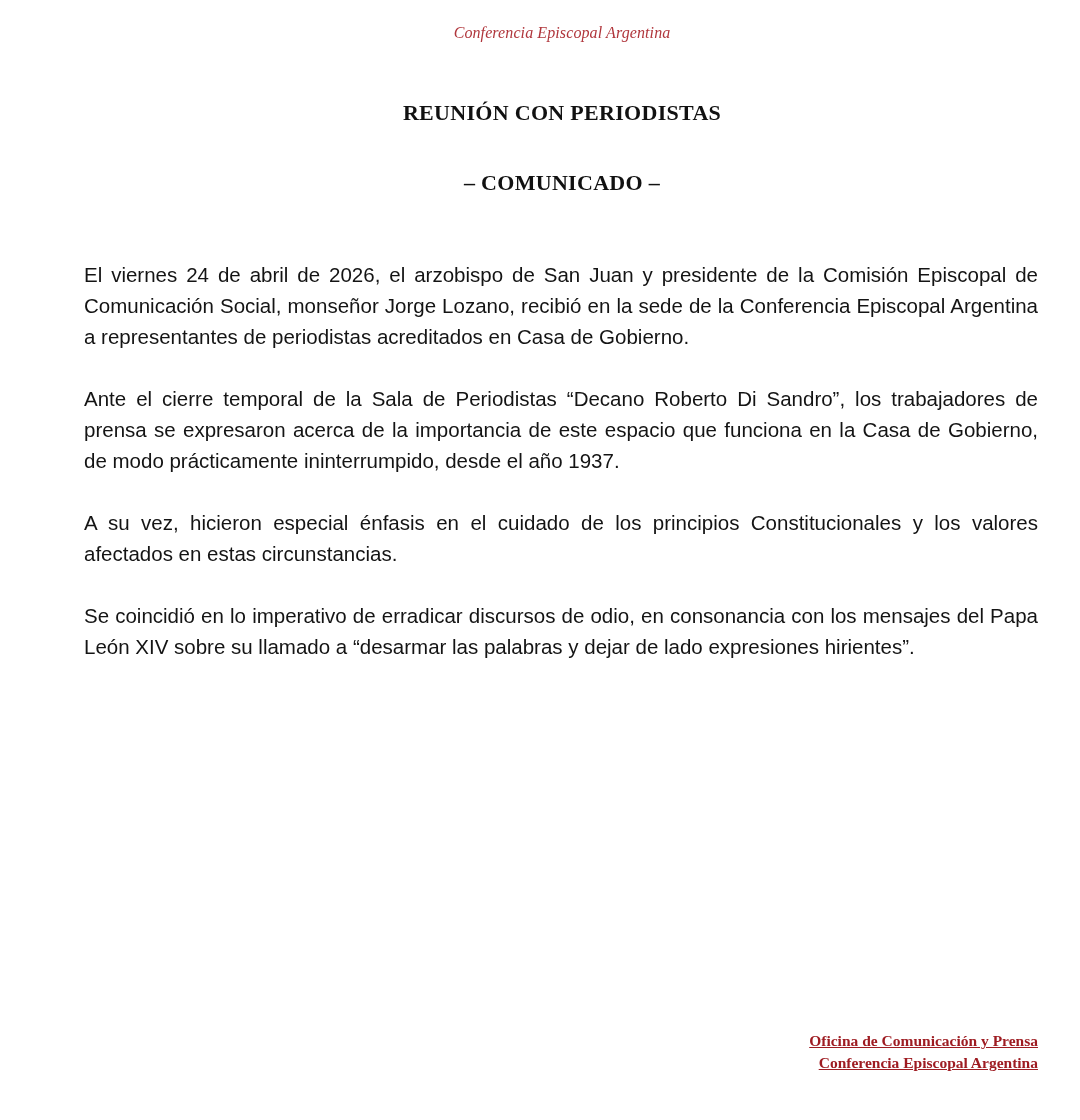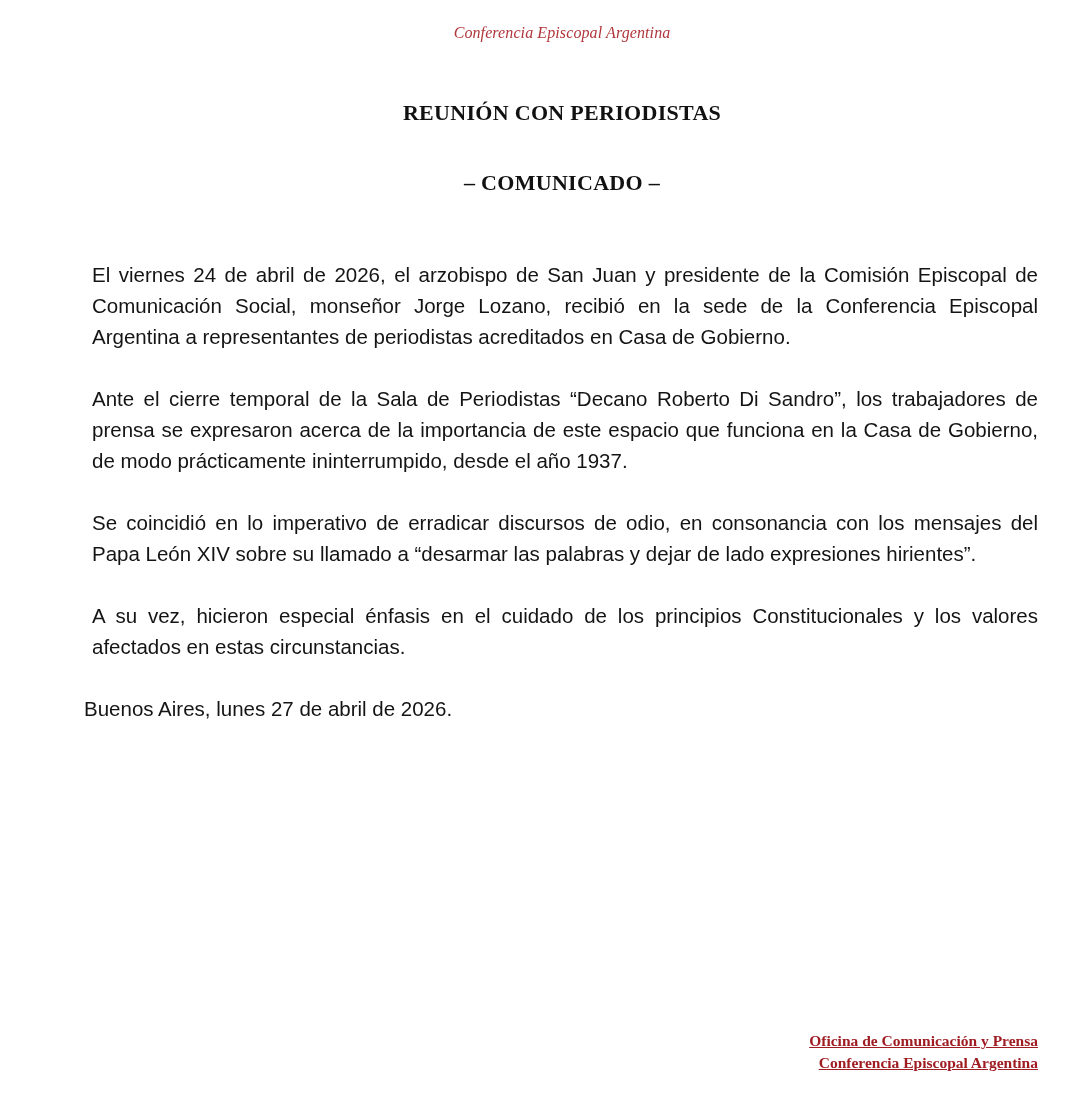--- a/index.html
+++ b/index.html
@@ -54,21 +54,21 @@
       position: absolute;
       left: 84px;
       top: 259px;
       width: 954px;
       font-family: "Liberation Sans", "DejaVu Sans", sans-serif;
       font-size: 20.5px;
       line-height: 31px;
       color: #141414;
     }
     .body-text p {
-      margin: 0 0 31px 8px;
+      margin: 0 0 31px 0;
       text-align: justify;
       text-align-last: left;
     }
     .body-text p.last-para {
       margin-bottom: 62px;
     }
     .body-text p.date-line {
       margin: 0;
     }
     .signature {
@@ -92,21 +92,20 @@
 
 <div class="header-org">Conferencia Episcopal Argentina</div>
 
 <h1 class="title" style="margin:0;">REUNIÓN CON PERIODISTAS</h1>
 
 <h2 class="subtitle" style="margin:0;">– COMUNICADO –</h2>
 
 <div class="body-text">
   <p>El viernes 24 de abril de 2026, el arzobispo de San Juan y presidente de la Comisión Episcopal de Comunicación Social, monseñor Jorge Lozano, recibió en la sede de la Conferencia Episcopal Argentina a representantes de periodistas acreditados en Casa de Gobierno.</p>
   <p>Ante el cierre temporal de la Sala de Periodistas “Decano Roberto Di Sandro”, los trabajadores de prensa se expresaron acerca de la importancia de este espacio que funciona en la Casa de Gobierno, de modo prácticamente ininterrumpido, desde el año 1937.</p>
+  <p>A su vez, hicieron especial énfasis en el cuidado de los principios Constitucionales y los valores afectados en estas circunstancias.</p>
   <p>Se coincidió en lo imperativo de erradicar discursos de odio, en consonancia con los mensajes del Papa León XIV sobre su llamado a “desarmar las palabras y dejar de lado expresiones hirientes”.</p>
-  <p>A su vez, hicieron especial énfasis en el cuidado de los principios Constitucionales y los valores afectados en estas circunstancias.</p>
-  <p class="date-line">Buenos Aires, lunes 27 de abril de 2026.</p>
 </div>
 
 <div class="signature">
   <div>Oficina de Comunicación y Prensa</div>
   <div>Conferencia Episcopal Argentina</div>
 </div>
 
 </body></html>

